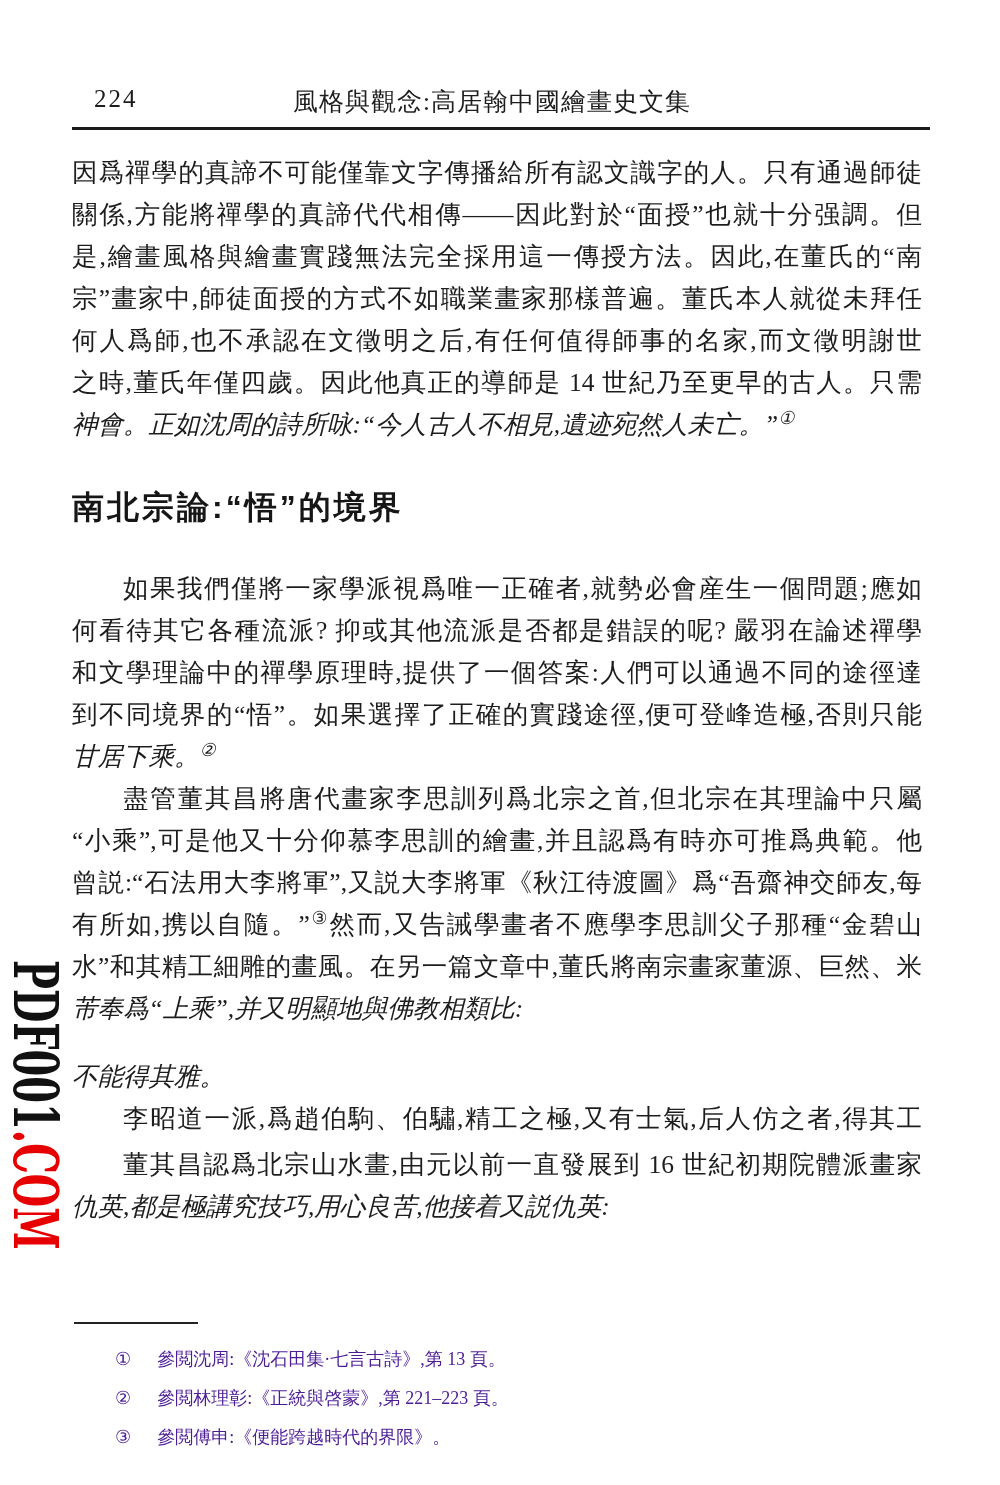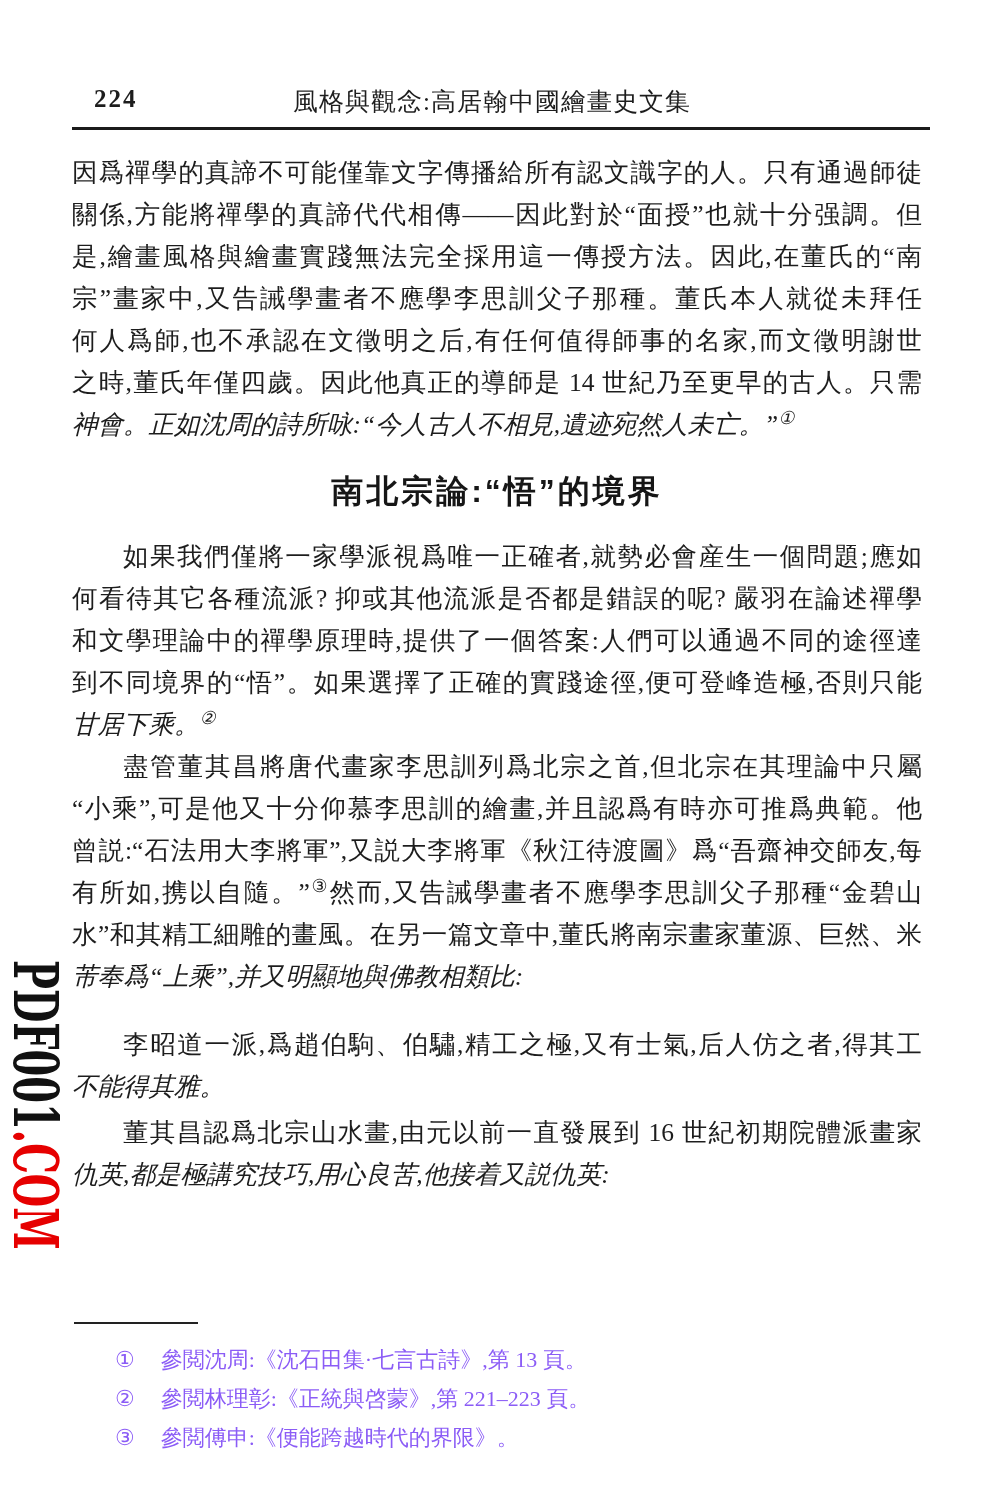--- a/index.html
+++ b/index.html
@@ -7,21 +7,21 @@
     width:1000px;height:1485px;
     background:#ffffff;
     position:relative;
     font-family:"Liberation Serif","DejaVu Serif",serif;
     color:#1d1d1d;
     overflow:hidden;
   }
   .page{position:absolute;inset:0;}
   .page-number{
     position:absolute;left:94px;top:85px;
-    font-size:25px;letter-spacing:2px;font-weight:bold;
+    font-size:25px;letter-spacing:2px;
   }
   .header-title{
     position:absolute;left:0;right:16px;top:85px;
     text-align:center;font-size:25px;letter-spacing:1px;
   }
   .header-rule{
     position:absolute;left:72px;top:127px;width:858px;height:3px;
     background:#1b1b1b;
   }
   .text-block{
@@ -31,35 +31,34 @@
   .line{
     height:42px;overflow:hidden;
     text-align:justify;
     text-align-last:justify;
     text-justify:inter-character;
   }
   .line.last{text-align-last:left;font-style:italic;}
   .line.indent{text-indent:51px;}
   sup{font-size:0.70em;line-height:0;vertical-align:super;}
   .section-heading{
-    margin:22px 0;line-height:46px;
-    text-align:center;
+    margin:38px 0;line-height:46px;
     font-family:"Liberation Sans","DejaVu Sans",sans-serif;
     font-weight:bold;font-size:32px;letter-spacing:3px;
     color:#161616;
   }
   .quote-block{margin-top:26px;}
   .para4{margin-top:4px;}
   .footnote-rule{
     position:absolute;left:74px;top:1322px;width:124px;height:2px;
     background:#222222;
   }
   .footnotes{
     position:absolute;left:72px;top:1340px;width:850px;
-    font-size:22px;line-height:39px;color:#8b5cf6;
+    font-size:18px;line-height:39px;color:#4c1d95;
   }
   .footnote{padding-left:43px;white-space:nowrap;}
   .fn-marker{margin-right:26px;}
   .watermark{
     position:absolute;left:66px;top:960px;
     transform-origin:0 0;
     transform:rotate(90deg) scaleX(0.62);
     font-family:"DejaVu Serif","Liberation Serif",serif;
     font-weight:bold;font-size:62px;line-height:1;
     white-space:nowrap;color:#111111;
@@ -75,21 +74,21 @@
   <div class="header-rule"></div>
 
   <div class="watermark"><span>PDF001</span><span style="color: rgb(230, 0, 0);">.COM</span></div>
 
   <div class="text-block">
 
     <div class="para">
       <div class="line">因爲禪學的真諦不可能僅靠文字傳播給所有認文識字的人。只有通過師徒</div>
       <div class="line">關係,方能將禪學的真諦代代相傳——因此對於“面授”也就十分强調。但</div>
       <div class="line">是,繪畫風格與繪畫實踐無法完全採用這一傳授方法。因此,在董氏的“南</div>
-      <div class="line">宗”畫家中,又告誡學畫者不應學李思訓父子那種。董氏本人就從未拜任</div>
+      <div class="line">宗”畫家中,師徒面授的方式不如職業畫家那樣普遍。董氏本人就從未拜任</div>
       <div class="line">何人爲師,也不承認在文徵明之后,有任何值得師事的名家,而文徵明謝世</div>
       <div class="line">之時,董氏年僅四歲。因此他真正的導師是 14 世紀乃至更早的古人。只需</div>
       <div class="line last">神會。正如沈周的詩所咏:“今人古人不相見,遺迹宛然人未亡。”<sup>①</sup></div>
     </div>
 
     <h2 class="section-heading">南北宗論:“悟”的境界</h2>
 
     <div class="para">
       <div class="line indent">如果我們僅將一家學派視爲唯一正確者,就勢必會産生一個問題;應如</div>
       <div class="line">何看待其它各種流派? 抑或其他流派是否都是錯誤的呢? 嚴羽在論述禪學</div>
@@ -101,22 +100,22 @@
     <div class="para">
       <div class="line indent">盡管董其昌將唐代畫家李思訓列爲北宗之首,但北宗在其理論中只屬</div>
       <div class="line">“小乘”,可是他又十分仰慕李思訓的繪畫,并且認爲有時亦可推爲典範。他</div>
       <div class="line">曾説:“石法用大李將軍”,又説大李將軍《秋江待渡圖》爲“吾齋神交師友,每</div>
       <div class="line">有所如,携以自隨。”<sup>③</sup>然而,又告誡學畫者不應學李思訓父子那種“金碧山</div>
       <div class="line">水”和其精工細雕的畫風。在另一篇文章中,董氏將南宗畫家董源、巨然、米</div>
       <div class="line last">芾奉爲“上乘”,并又明顯地與佛教相類比:</div>
     </div>
 
     <div class="para quote-block">
+      <div class="line last">不能得其雅。</div>
       <div class="line indent">李昭道一派,爲趙伯駒、伯驌,精工之極,又有士氣,后人仿之者,得其工</div>
-      <div class="line last">不能得其雅。</div>
     </div>
 
     <div class="para para4">
       <div class="line indent">董其昌認爲北宗山水畫,由元以前一直發展到 16 世紀初期院體派畫家</div>
       <div class="line last">仇英,都是極講究技巧,用心良苦,他接着又説仇英:</div>
     </div>
 
   </div>
 
   <div class="footnote-rule"></div>

